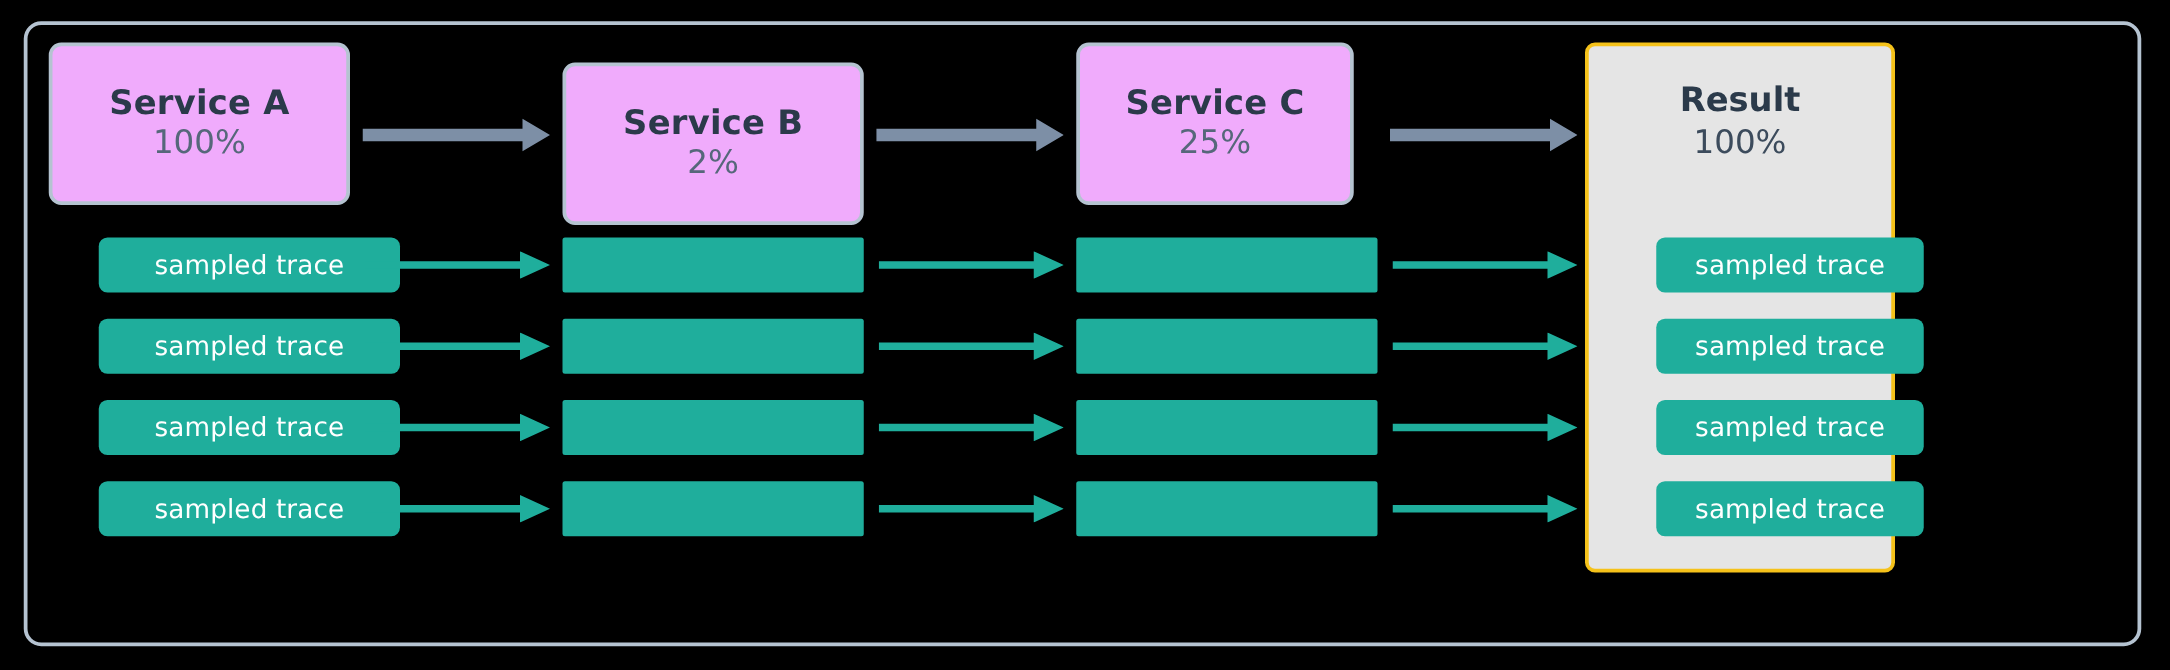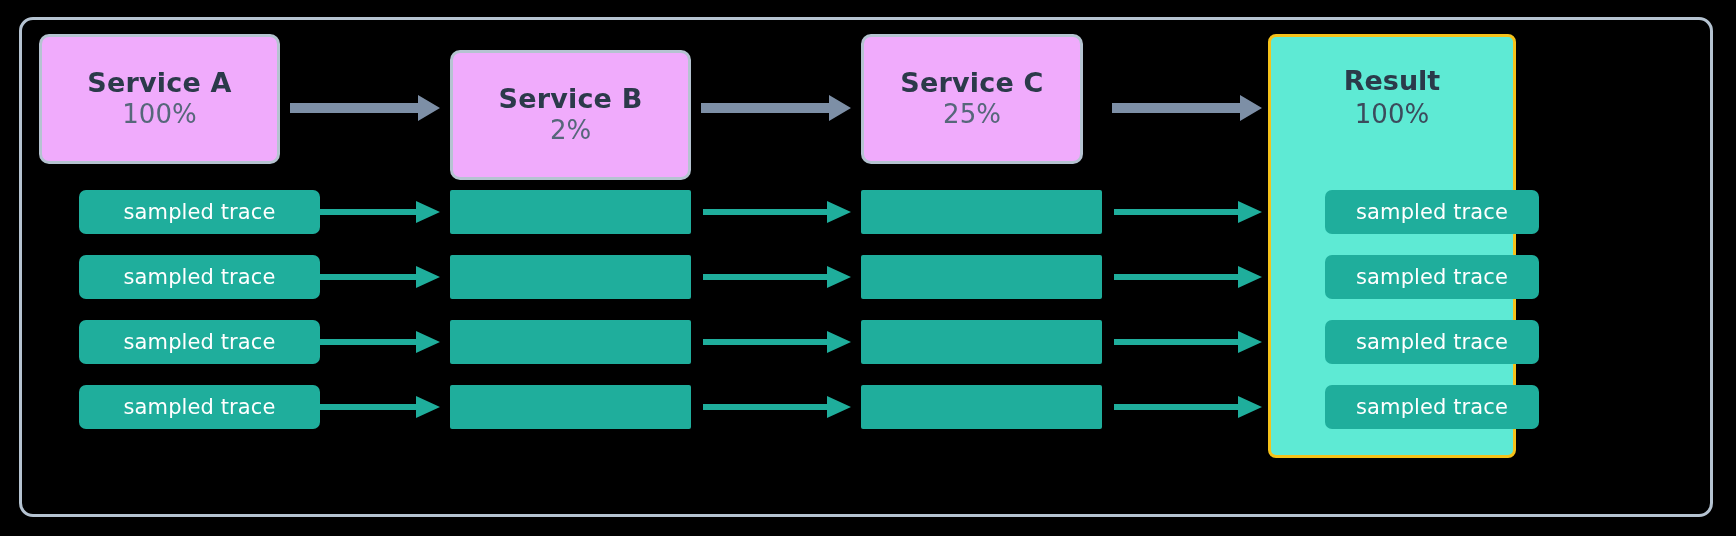--- a/index.html
+++ b/index.html
@@ -49,21 +49,21 @@
     color:#56677a;
     line-height:1.15;
   }
 
   
   #result-panel{
     position:absolute;
     box-sizing:border-box;
     border:3px solid #f5c21a;
     border-radius:8px;
-    background:#5eead4;
+    background:#e5e5e5;
   }
   .result-title{
     position:absolute;left:0;right:0;top:28px;
     text-align:center;
     font-size:27px;font-weight:bold;color:#2b3a4a;
   }
   .result-pct{
     position:absolute;left:0;right:0;top:62px;
     text-align:center;
     font-size:26px;font-weight:400;color:#3c4b5c;

